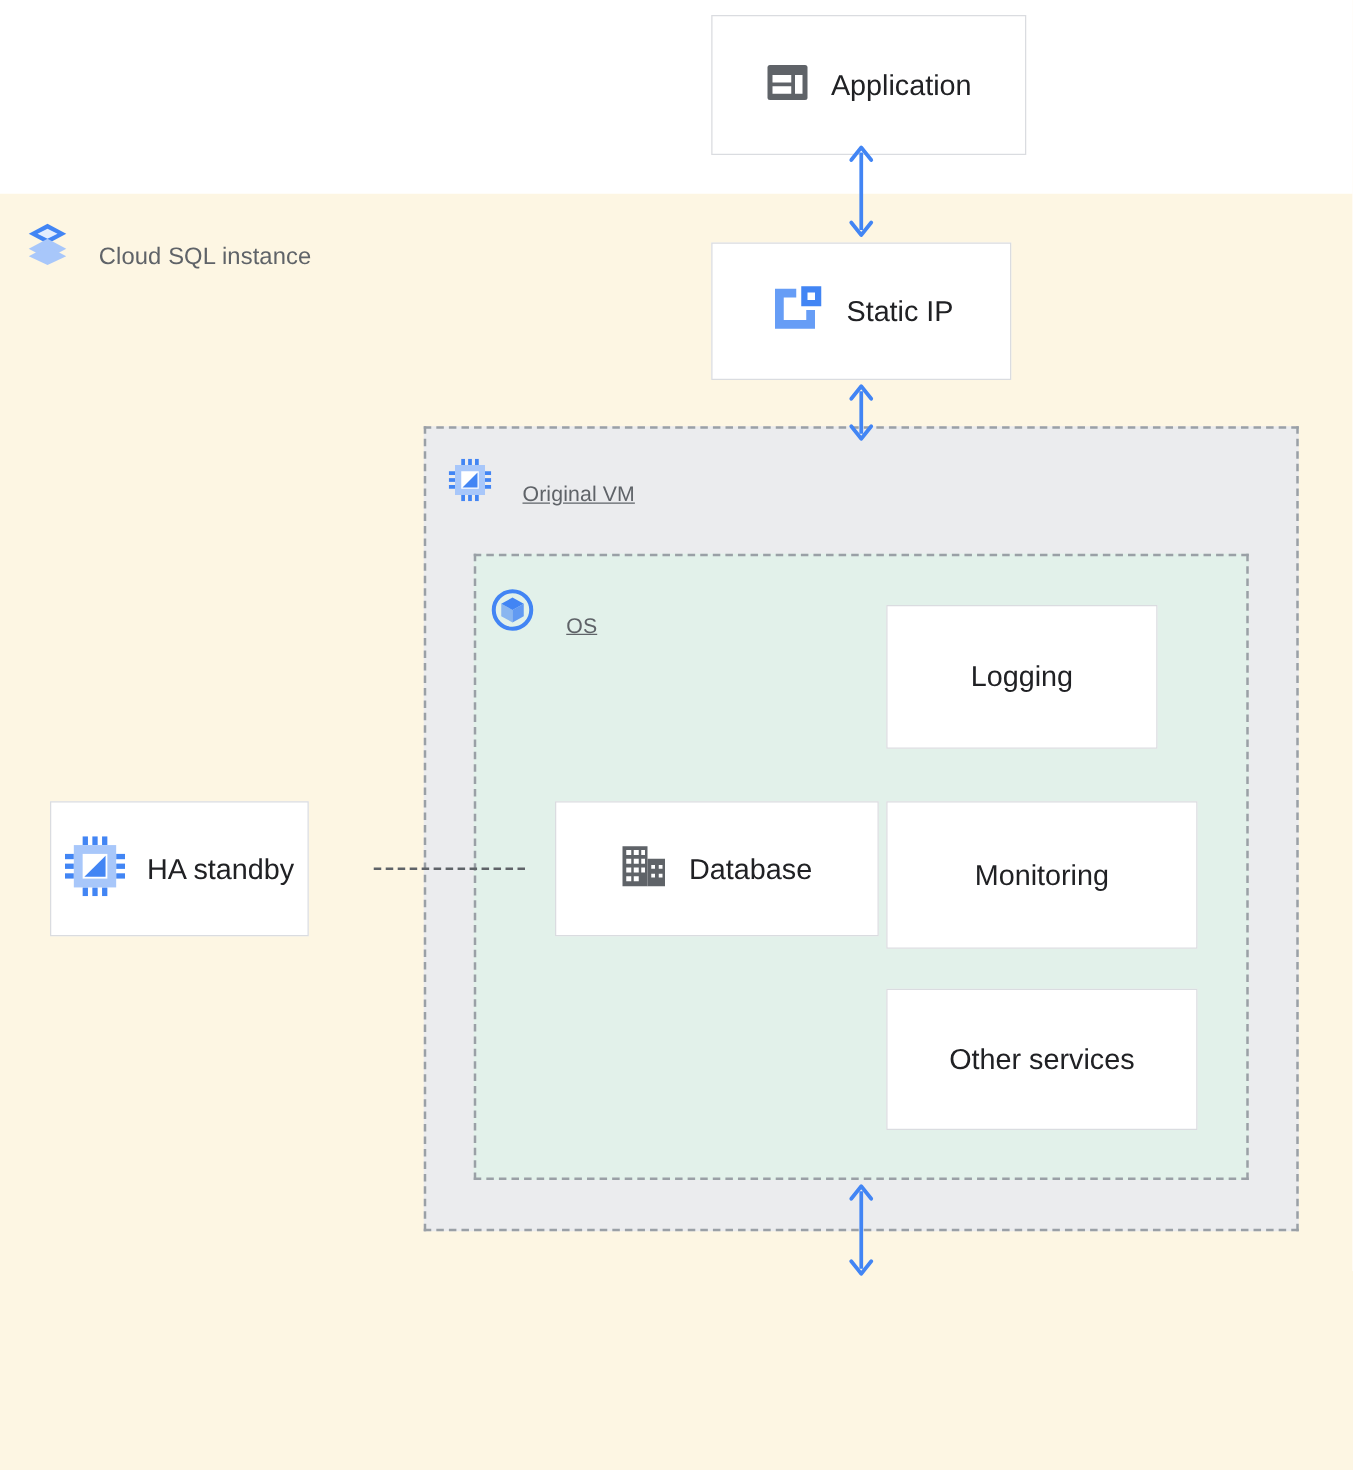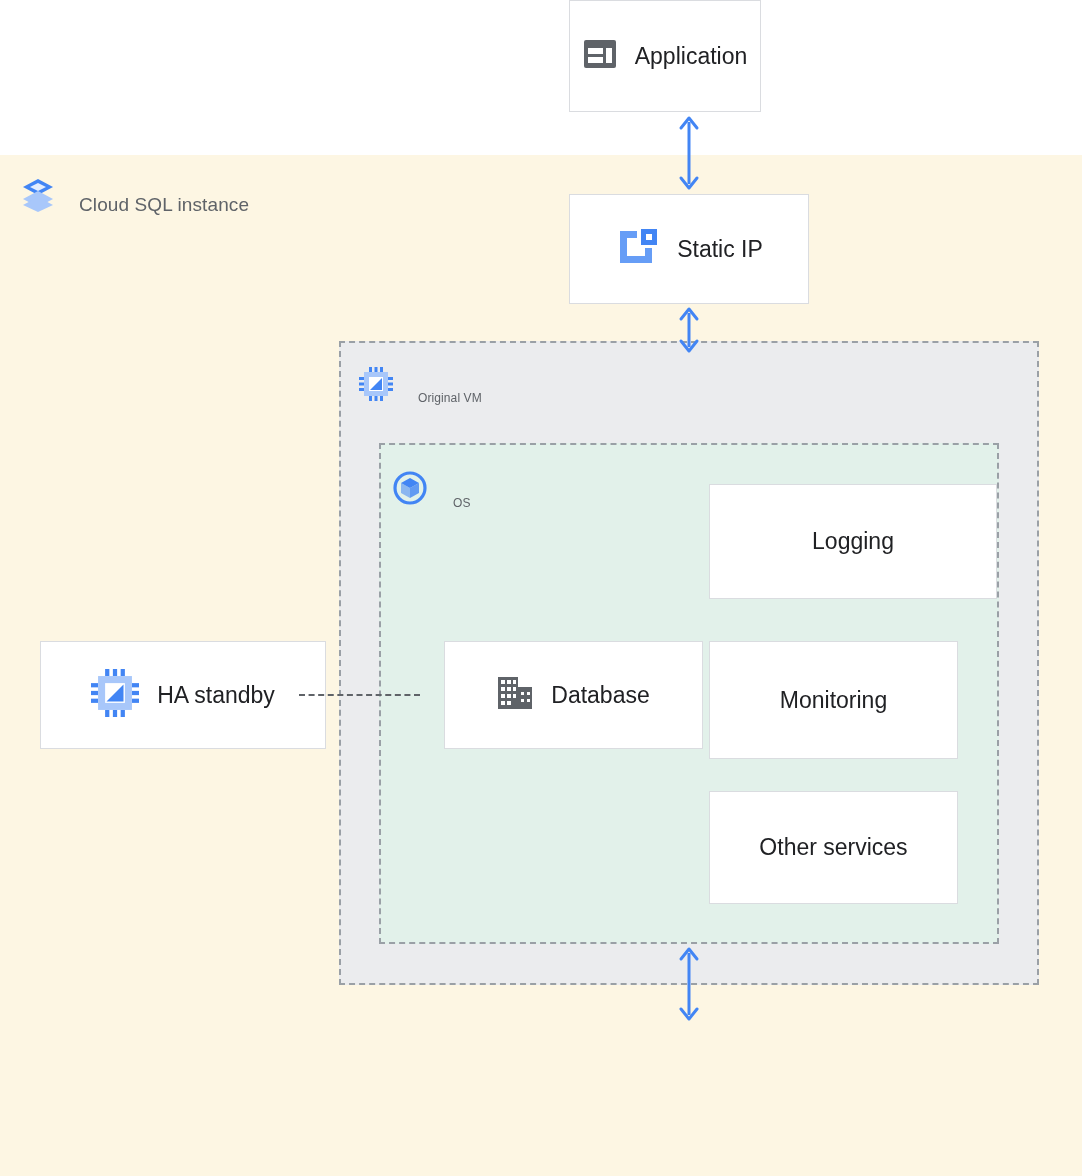--- a/index.html
+++ b/index.html
@@ -58,44 +58,44 @@
     white-space: nowrap;
   }
   .region-label .rl-text {
     font-size: 19px;
     color: #5f6368;
     letter-spacing: 0.1px;
   }
   .label-cloudsql { left: 22px; top: 178px; }
   .label-vm       { left: 359px; top: 367px; }
   .label-os       { left: 392px; top: 470px; }
-  .label-vm .rl-text, .label-os .rl-text { font-size: 12px; }
+  .label-vm .rl-text, .label-os .rl-text { font-size: 17px; text-decoration: underline; }
 
   
   .node {
     position: absolute;
     background: #ffffff;
     border: 1px solid #dadce0;
     display: flex;
     align-items: center;
     justify-content: center;
     gap: 18px;
   }
   .node .node-text {
     font-size: 23px;
     color: #202124;
     line-height: 1.25;
   }
   .node.centered { justify-content: center; }
 
-  .node-application     { left: 569px; top: 0px;    width: 192px; height: 112px; }
+  .node-application     { left: 569px; top: 12px;    width: 252px; height: 112px; }
   .node-staticip        { left: 569px; top: 194px;  width: 240px; height: 110px; }
-  .node-ha-standby      { left: 40px;  top: 641px;  width: 286px; height: 108px; }
+  .node-ha-standby      { left: 40px;  top: 641px;  width: 207px; height: 108px; }
   .node-database        { left: 420px; top: 641px;  width: 259px; height: 108px; margin-left: 24px; }
-  .node-logging         { left: 709px; top: 484px;  width: 288px; height: 115px; }
+  .node-logging         { left: 709px; top: 484px;  width: 217px; height: 115px; }
   .node-monitoring      { left: 709px; top: 641px;  width: 249px; height: 118px; }
   .node-other-services  { left: 709px; top: 791px;  width: 249px; height: 113px; text-align: right; }
   .node-persistent-disk { left: 569px; top: 1025px; width: 240px; height: 110px; }
 
   .node-persistent-disk .node-text { text-align: left; }
 
   
   .icon { display: block; flex: 0 0 auto; }
 
   

